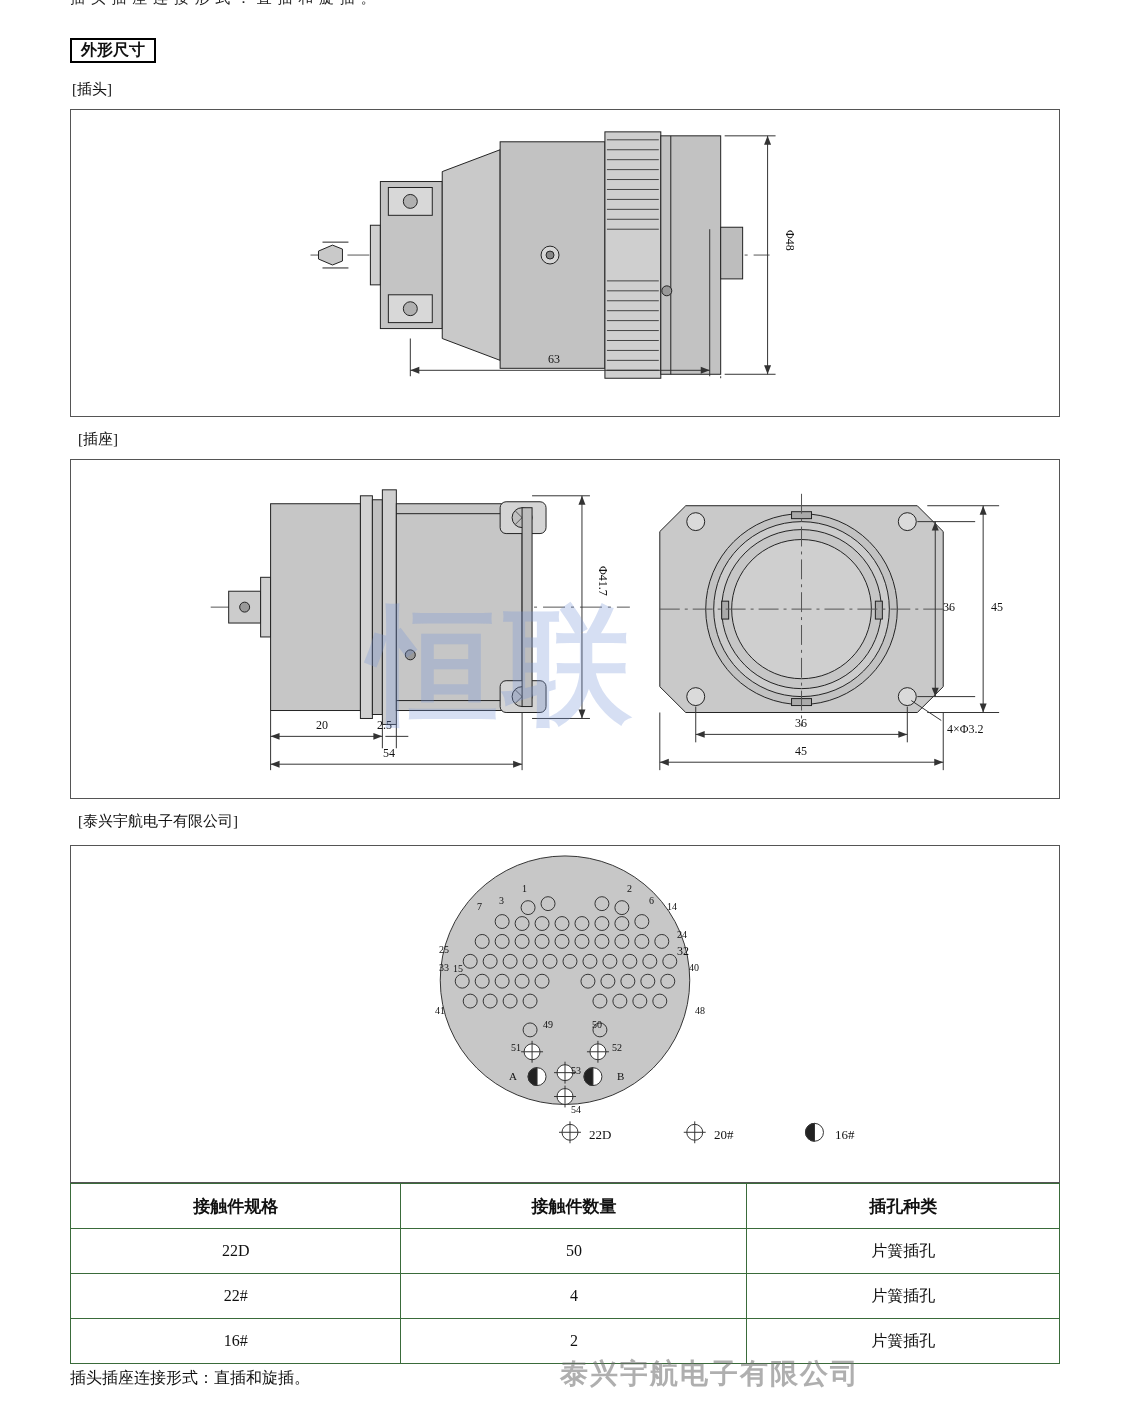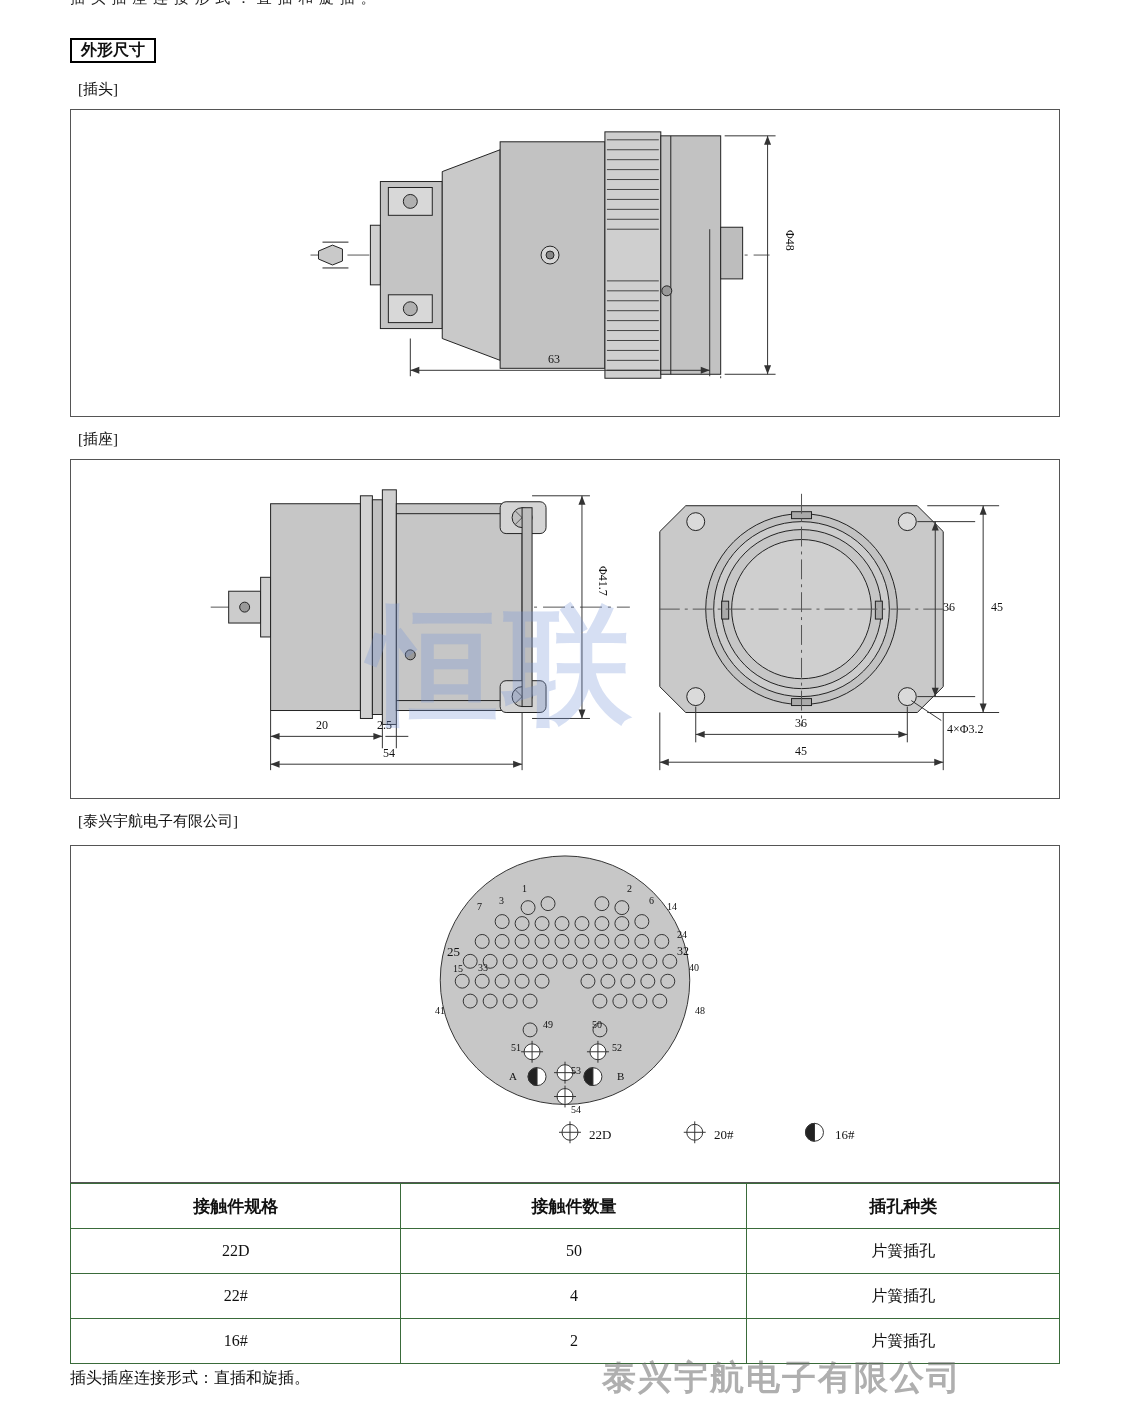--- a/index.html
+++ b/index.html
@@ -89,26 +89,25 @@
     letter-spacing: 6px;
     user-select: none;
     pointer-events: none;
   }
   .watermark2 {
     position: absolute;
     left: 560px;
     top: 1355px;
     font-family: "Liberation Serif", serif;
     font-weight: bold;
-    font-size: 34px;
+    font-size: 28px;
     color: rgba(110,110,110,0.55);
     letter-spacing: 2px;
     user-select: none;
     pointer-events: none;
-    margin-left: 42px;
   }
   
   table.spec {
     position: absolute;
     left: 70px;
     top: 1183px;
     width: 990px;
     border-collapse: collapse;
     font-family: "Liberation Serif", serif;
   }
@@ -136,21 +135,21 @@
 <body>
 
 <div class="page">
 
   <div class="top-crop">
     <span>插 头 插 座 连 接 形 式 ： 直 插 和 旋 插 。</span>
   </div>
 
   <div class="section-title">外形尺寸</div>
 
-  <div class="label" style="left:78px; top:80px;">[插头]</div>
+  <div class="label" style="left:72px; top:80px;">[插头]</div>
 
   <div class="frame" style="left:70px; top:109px; width:990px; height:308px;">
     <svg class="fig" viewBox="0 0 990 308" preserveAspectRatio="none">
       <g stroke="#222" fill="none" stroke-width="1">
 
         <line x1="240" y1="146" x2="700" y2="146" stroke="#555" stroke-dasharray="22,6,3,6"></line>
 
         <path d="M248,142 L262,136 L272,140 L272,152 L262,156 L248,150 Z" fill="#c9c9c9"></path>
         <line x1="252" y1="133" x2="278" y2="133"></line>
         <line x1="252" y1="159" x2="278" y2="159"></line>
@@ -430,23 +429,23 @@
     </svg>
 
     <div class="dimtxt" style="left:451px; top:37px; font-size:10px;">1</div>
     <div class="dimtxt" style="left:556px; top:37px; font-size:10px;">2</div>
     <div class="dimtxt" style="left:428px; top:49px; font-size:10px;">3</div>
     <div class="dimtxt" style="left:578px; top:49px; font-size:10px;">6</div>
     <div class="dimtxt" style="left:406px; top:55px; font-size:10px;">7</div>
     <div class="dimtxt" style="left:596px; top:55px; font-size:10px;">14</div>
     <div class="dimtxt" style="left:382px; top:83px; font-size:10px;margin-top:34px;">15</div>
     <div class="dimtxt" style="left:606px; top:83px; font-size:10px;">24</div>
-    <div class="dimtxt" style="left:376px; top:98px; font-size:13px;text-align:center;">25</div>
+    <div class="dimtxt" style="left:368px; top:98px; font-size:10px;text-align:center;">25</div>
     <div class="dimtxt" style="left:606px; top:98px; font-size:12px;">32</div>
-    <div class="dimtxt" style="left:368px; top:116px; font-size:10px;margin-left:39px;">33</div>
+    <div class="dimtxt" style="left:368px; top:116px; font-size:10px;">33</div>
     <div class="dimtxt" style="left:618px; top:116px; font-size:10px;">40</div>
     <div class="dimtxt" style="left:364px; top:159px; font-size:10px;">41</div>
     <div class="dimtxt" style="left:624px; top:159px; font-size:10px;">48</div>
     <div class="dimtxt" style="left:472px; top:173px; font-size:10px;">49</div>
     <div class="dimtxt" style="left:521px; top:173px; font-size:10px;">50</div>
     <div class="dimtxt" style="left:440px; top:196px; font-size:10px;">51</div>
     <div class="dimtxt" style="left:541px; top:196px; font-size:10px;">52</div>
     <div class="dimtxt" style="left:500px; top:219px; font-size:10px;">53</div>
     <div class="dimtxt" style="left:500px; top:258px; font-size:10px;">54</div>
     <div class="dimtxt" style="left:438px; top:224px; font-size:11px;">A</div>

